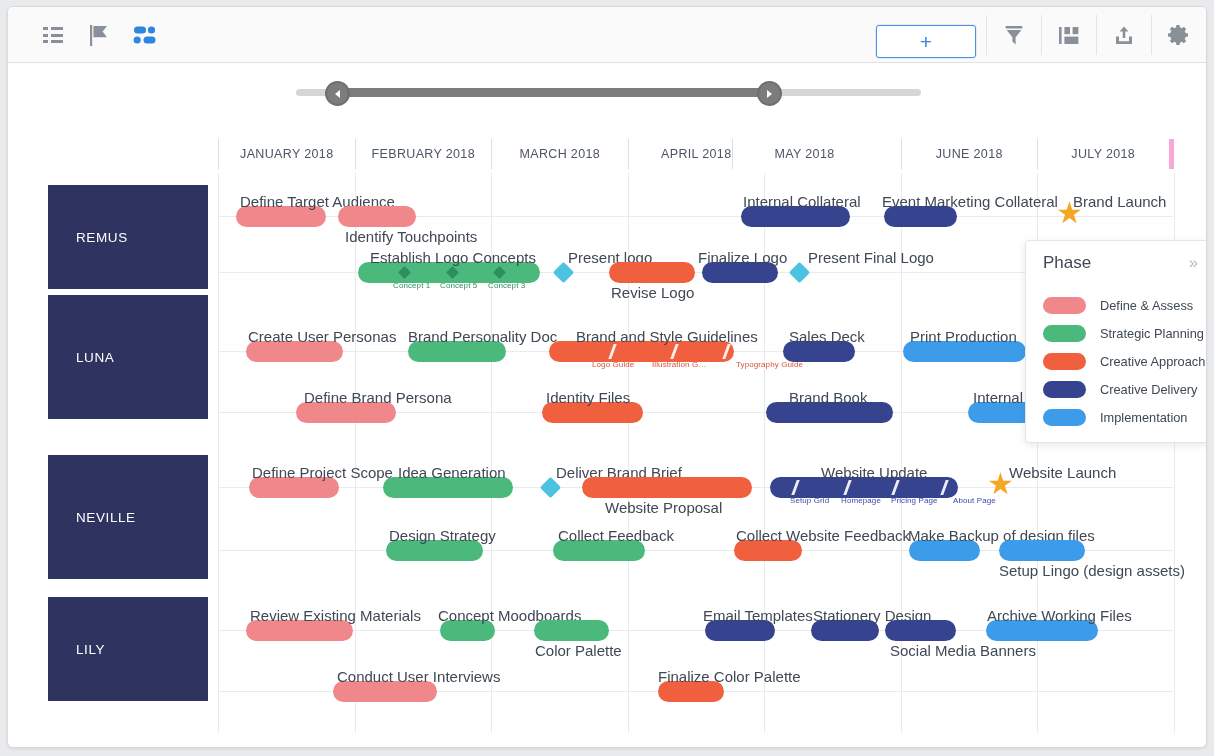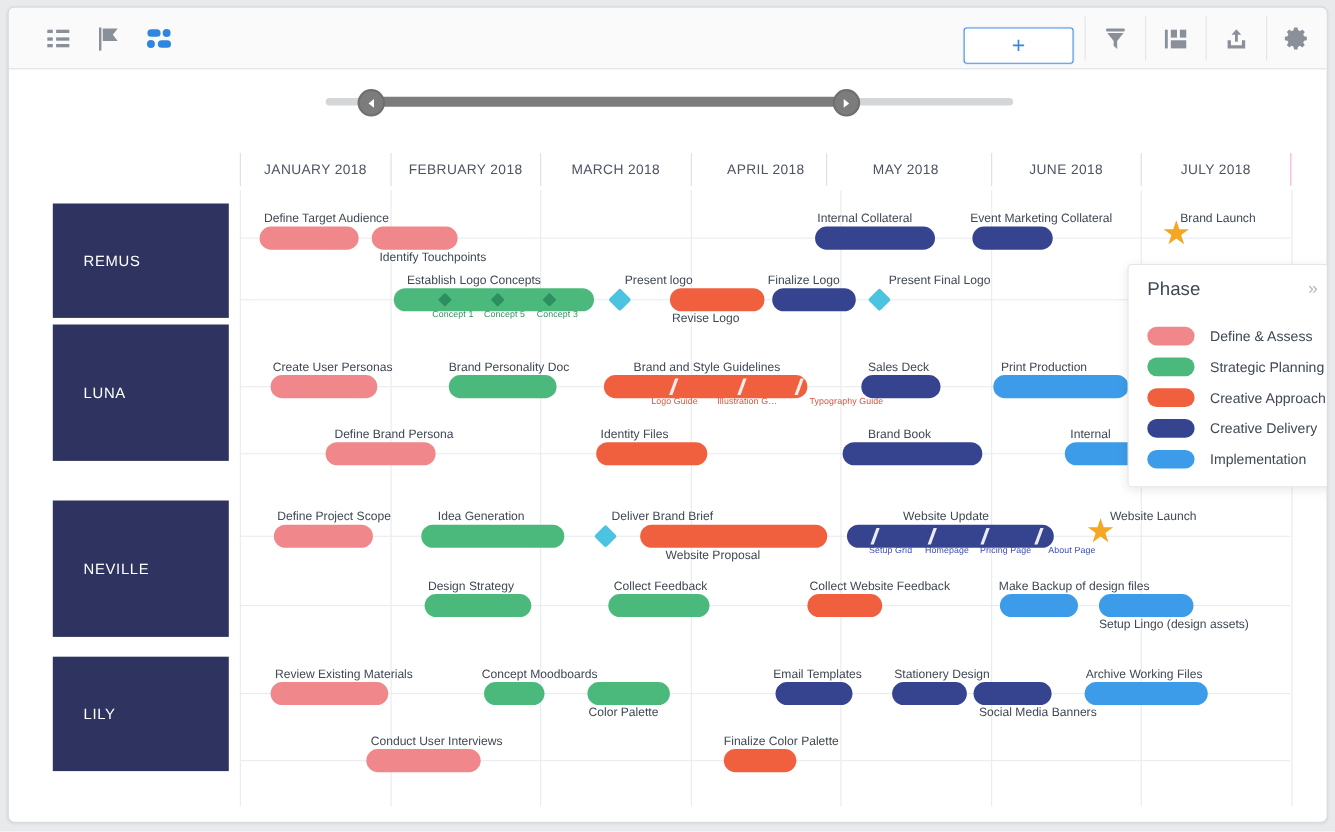--- a/index.html
+++ b/index.html
@@ -72,21 +72,21 @@
   
   .chart{position:absolute;left:0;top:118px;width:1198px;height:620px;}
   .months{position:absolute;left:210px;top:14px;width:955px;height:30px;}
   .month{
     position:absolute;top:0;height:30px;
     font-size:12.5px;letter-spacing:.35px;color:#4c5563;
     display:flex;align-items:center;justify-content:center;
     border-left:1px solid #dcdee2;box-sizing:border-box;
     font-weight:400;
   }
-  .month.last-sep{border-right:1px solid #f9a8d4;}
+  .month.last-sep{border-right:5px solid #f9a8d4;}
 
   
   .vgrid{position:absolute;top:48px;width:1px;background:#e8eaec;}
 
   
   .lane-name{
     position:absolute;left:40px;width:160px;
     background:#2e3360;color:#ffffff;
     display:flex;align-items:center;
     font-size:13.5px;letter-spacing:.6px;
@@ -95,21 +95,21 @@
 
   
   .rowline{position:absolute;left:210px;width:955px;height:1px;background:#e9ebed;}
 
   
   .bar{
     position:absolute;height:21px;border-radius:11px;box-sizing:border-box;
     cursor:pointer;
   }
   .lbl{
-    position:absolute;font-size:11px;color:#3f4854;white-space:nowrap;cursor:default;
+    position:absolute;font-size:15px;color:#3f4854;white-space:nowrap;cursor:default;
   }
   .sublbl{position:absolute;font-size:8px;white-space:nowrap;letter-spacing:.1px;}
   .dia{
     position:absolute;width:15px;height:15px;background:#4cc3e0;
     transform:rotate(45deg);border-radius:2px;cursor:pointer;
   }
   .minidia{
     position:absolute;width:9px;height:9px;background:#2d8f5f;
     transform:rotate(45deg);border-radius:1px;
   }
@@ -233,21 +233,21 @@
         </div>
     </div>
   </div>
 
   <div class="chart">
     <div class="months" id="months">
         <div class="month" style="left: 0px; width: 136.5px;">JANUARY 2018</div>
         <div class="month" style="left: 136.5px; width: 136.5px;">FEBRUARY 2018</div>
         <div class="month" style="left: 273px; width: 136.5px;">MARCH 2018</div>
         <div class="month" style="left: 409.5px; width: 136.5px;">APRIL 2018</div>
-        <div class="month" style="left: 533px; width: 144px;">MAY 2018</div>
+        <div class="month" style="left: 514px; width: 144px;">MAY 2018</div>
         <div class="month" style="left: 682.5px; width: 136.5px;">JUNE 2018</div>
         <div class="month last-sep" style="left: 819px; width: 136.5px;">JULY 2018</div>
       </div>
     <div id="grid">
         <div class="vgrid" style="left: 210px; height: 560px;"></div>
         <div class="vgrid" style="left: 346.5px; height: 560px;"></div>
         <div class="vgrid" style="left: 483px; height: 560px;"></div>
         <div class="vgrid" style="left: 619.5px; height: 560px;"></div>
         <div class="vgrid" style="left: 756px; height: 560px;"></div>
         <div class="vgrid" style="left: 892.5px; height: 560px;"></div>

